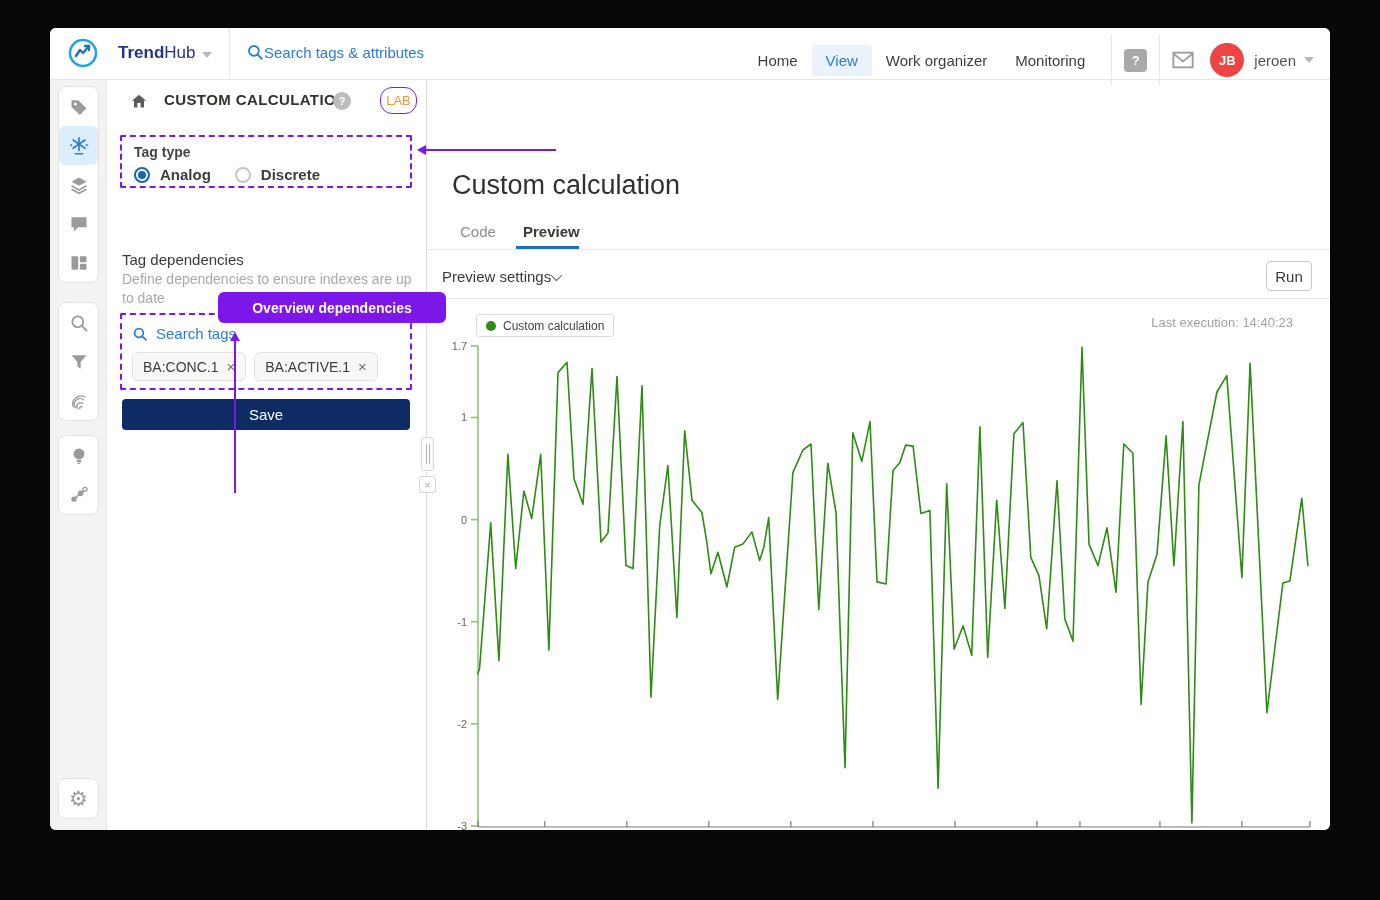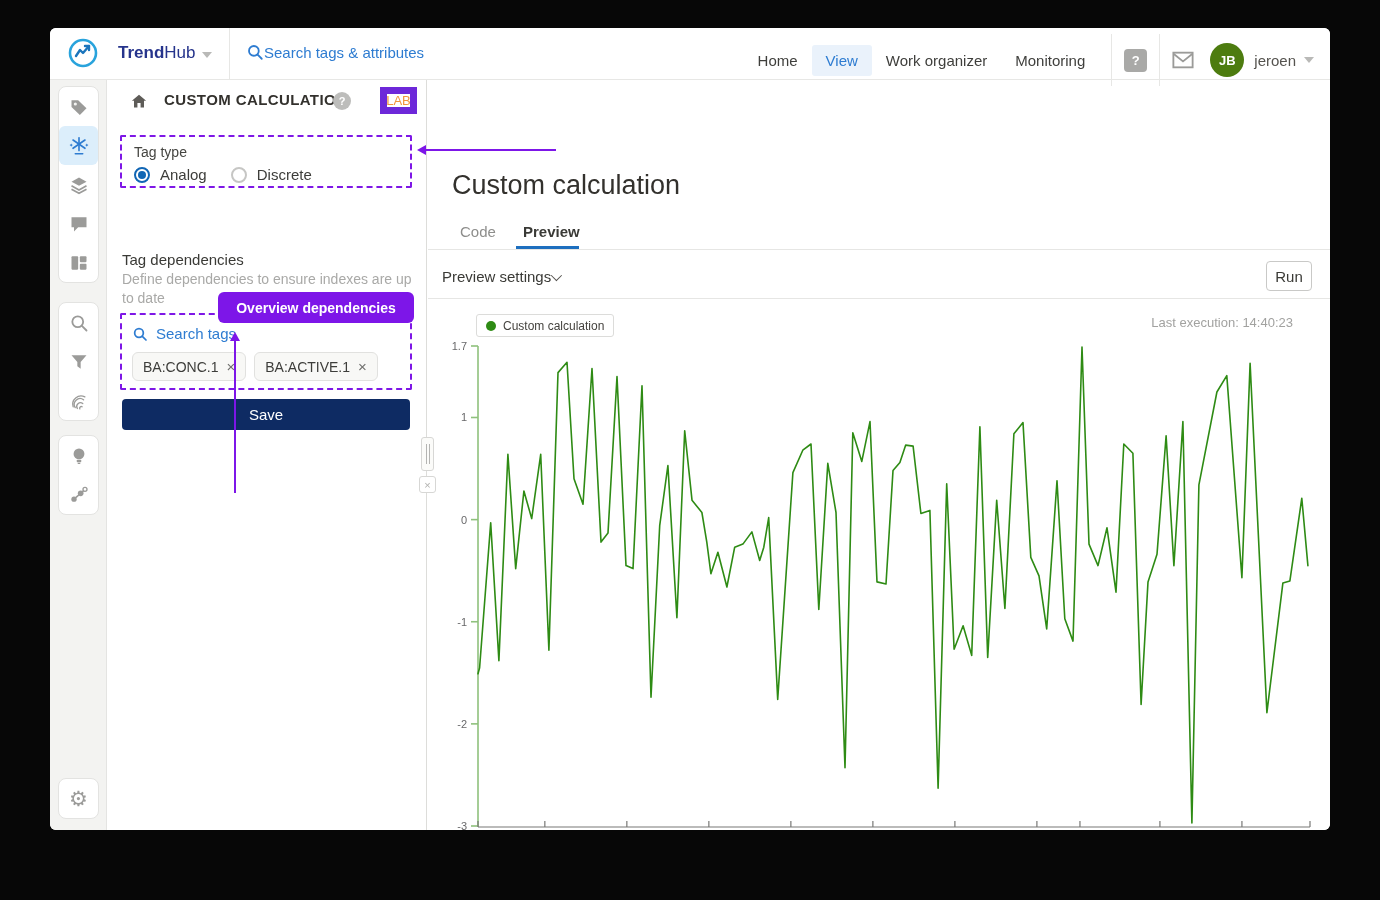--- a/index.html
+++ b/index.html
@@ -12,40 +12,40 @@
   .brand { position:absolute; left:18px; top:10px; display:flex; align-items:center; gap:20px; }
   .brand-name { font-size:17px; color:#26348c; }
   .brand-name b { font-weight:700; }
   .caret { width:0; height:0; border-left:5px solid transparent; border-right:5px solid transparent; border-top:6px solid #b9b9b7; display:inline-block; }
   .nav-divider { position:absolute; top:0; width:1px; height:52px; background:#e7e7e5; }
   .nav-search { position:absolute; left:196px; top:15px; display:flex; align-items:center; color:#2e7cd1; font-size:15px; cursor:text; }
   .nav-links { position:absolute; right:0; top:0; height:64px; display:flex; align-items:center; }
   .nav-item { font-size:15px; color:#3f3f3c; padding:7px 14px; border-radius:3px; cursor:pointer; }
   .nav-item.active { color:#2e7cd1; background:#eaf2fb; }
   .help-btn { width:23px; height:23px; border-radius:4px; background:#a9a9a7; color:#fff; font-size:13px; font-weight:bold; display:flex; align-items:center; justify-content:center; }
-  .avatar { width:34px; height:34px; border-radius:50%; background:#4d7c0f; color:#fff; font-weight:bold; font-size:13px; display:flex; align-items:center; justify-content:center; }
+  .avatar { width:34px; height:34px; border-radius:50%; background:#ef4444; color:#fff; font-weight:bold; font-size:13px; display:flex; align-items:center; justify-content:center; }
   .user-name { font-size:15px; color:#55534f; }
 
   
   .rail { position:absolute; left:0; top:52px; width:57px; height:750px; background:#f3f3f1; border-right:1px solid #e4e4e2; }
   .rail-group { position:absolute; left:8px; width:41px; background:#fff; border:1px solid #e3e3e1; border-radius:8px; display:flex; flex-direction:column; align-items:center; }
   .rail-btn { width:39px; height:39px; display:flex; align-items:center; justify-content:center; cursor:pointer; }
   .rail-btn.active { background:#dceefb; border-radius:6px; }
   .gear-glyph { font-size:21px; color:#9b9b99; line-height:1; }
 
   
   .panel { position:absolute; left:57px; top:52px; width:320px; height:750px; background:#fff; border-right:1px solid #ddddda; }
   .panel-header { position:absolute; left:0; top:0; width:100%; height:42px; }
   .home-btn { position:absolute; left:15px; top:4px; width:33px; height:33px; background:#fff; border-radius:4px; display:flex; align-items:center; justify-content:center; cursor:pointer; }
   .panel-title { position:absolute; left:57px; top:11px; font-size:15px; font-weight:bold; color:#33312d; letter-spacing:.4px; }
   .q-circle { position:absolute; left:226px; top:12px; width:18px; height:18px; border-radius:50%; background:#bdbdbb; color:#fff; font-size:11px; font-weight:bold; display:flex; align-items:center; justify-content:center; }
-  .lab-badge { position:absolute; left:273px; top:7px; width:37px; height:27px; border:7px solid #6d28d9; border-radius:0; color:#f2953c; font-size:13px; display:flex; align-items:center; justify-content:center; }
+  .lab-badge { position:absolute; left:273px; top:7px; width:37px; height:27px; border:1px solid #6d28d9; border-radius:12px; color:#f2953c; font-size:13px; display:flex; align-items:center; justify-content:center; }
 
   .dash-box { position:absolute; border:2px dashed #7e17e6; border-radius:2px; }
-  #tagtype-box { left:13px; top:55px; width:292px; height:53px; padding:7px 12px; }
+  #tagtype-box { left:13px; top:55px; width:292px; height:53px; padding:7px 12px;font-weight:bold; }
   .field-label { font-size:14px; color:#454541; }
   .radio-row { display:flex; align-items:center; gap:10px; margin-top:6px; }
   .radio { width:16px; height:16px; border-radius:50%; position:relative; cursor:pointer; }
   .radio.on { border:2px solid #1166b5; }
   .radio.on::after { content:""; position:absolute; left:2px; top:2px; width:8px; height:8px; border-radius:50%; background:#1166b5; }
   .radio.off { border:2px solid #c6c6c4; background:#fff; }
   .radio-label { font-size:15px; color:#3d3d3a; margin-right:14px; }
 
   .dep-heading { position:absolute; left:15px; top:171px; font-size:15px; color:#3a3a36; }
   .dep-desc { position:absolute; left:15px; top:190px; width:302px; font-size:14px; line-height:19px; color:#a9a9a7; }
@@ -55,21 +55,21 @@
   .chips { display:flex; gap:8px; margin-top:10px; }
   .chip { display:flex; align-items:center; gap:8px; background:#f8f8f6; border:1px solid #e1e1df; border-radius:6px; padding:5px 10px; font-size:14px; color:#3d3d3a; cursor:default; }
   .chip-x { color:#6e6e6c; font-size:15px; cursor:pointer; }
 
   .save-btn { position:absolute; left:15px; top:319px; width:288px; height:31px; background:#0e2b63; border:none; border-radius:4px; color:#fff; font-size:15px; cursor:pointer; font-family:inherit; }
 
   
   .callout-outline { position:absolute; background:#fff; border:2px solid #7e17e6; border-radius:8px; color:#7d16d8; font-weight:bold; font-size:15px; display:flex; align-items:center; justify-content:center; z-index:6; }
   #callout-click { left:11px; top:413px; width:286px; height:38px; }
   #callout-interp { left:506px; top:109px; width:341px; height:31px; border-radius:6px; }
-  .callout-filled { position:absolute; left:111px; top:212px; width:196px; height:31px; background:#7d16e8; border-radius:6px; color:#fff; font-weight:bold; font-size:14px; display:flex; align-items:center; justify-content:center; z-index:5; }
+  .callout-filled { position:absolute; left:111px; top:212px; width:228px; height:31px; background:#7d16e8; border-radius:6px; color:#fff; font-weight:bold; font-size:14px; display:flex; align-items:center; justify-content:center; z-index:5; }
   .v-arrow { position:absolute; left:127px; top:260px; width:2px; height:153px; background:#7d16e8; z-index:4; }
   .v-arrow::before { content:""; position:absolute; left:-4px; top:-8px; border-left:5px solid transparent; border-right:5px solid transparent; border-bottom:9px solid #7d16e8; }
   .h-arrow { position:absolute; left:376px; top:121px; width:130px; height:2px; background:#7d16e8; z-index:6; }
   .h-arrow::before { content:""; position:absolute; left:-9px; top:-4px; border-top:5px solid transparent; border-bottom:5px solid transparent; border-right:9px solid #7d16e8; }
 
   
   .grip { position:absolute; left:371px; top:409px; width:13px; height:34px; background:#fbfbf9; border:1px solid #d7d7d5; border-radius:3px; display:flex; align-items:center; justify-content:center; gap:2px; cursor:col-resize; z-index:4; }
   .grip i { display:block; width:1px; height:20px; background:#b4b4b2; }
   .grip-close { position:absolute; left:369px; top:448px; width:17px; height:17px; background:#fff; border:1px solid #d7d7d5; border-radius:3px; color:#b0b0ae; font-size:11px; display:flex; align-items:center; justify-content:center; cursor:pointer; z-index:4; }
 

